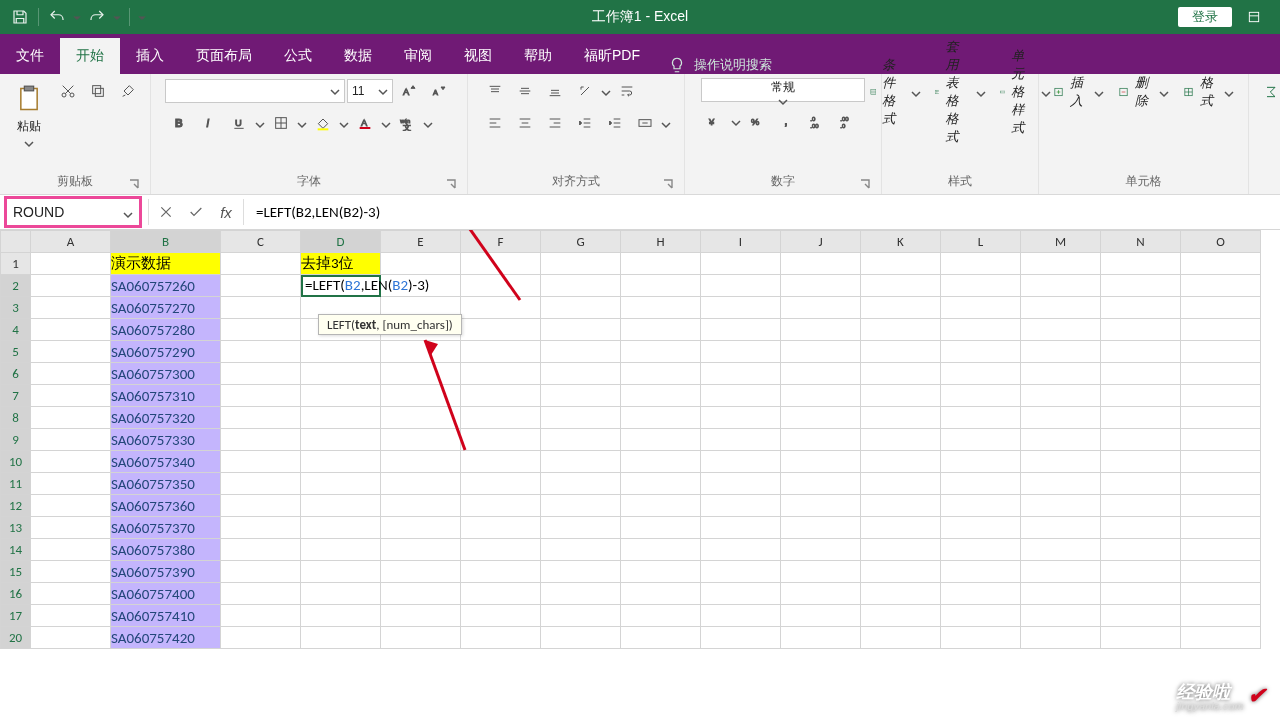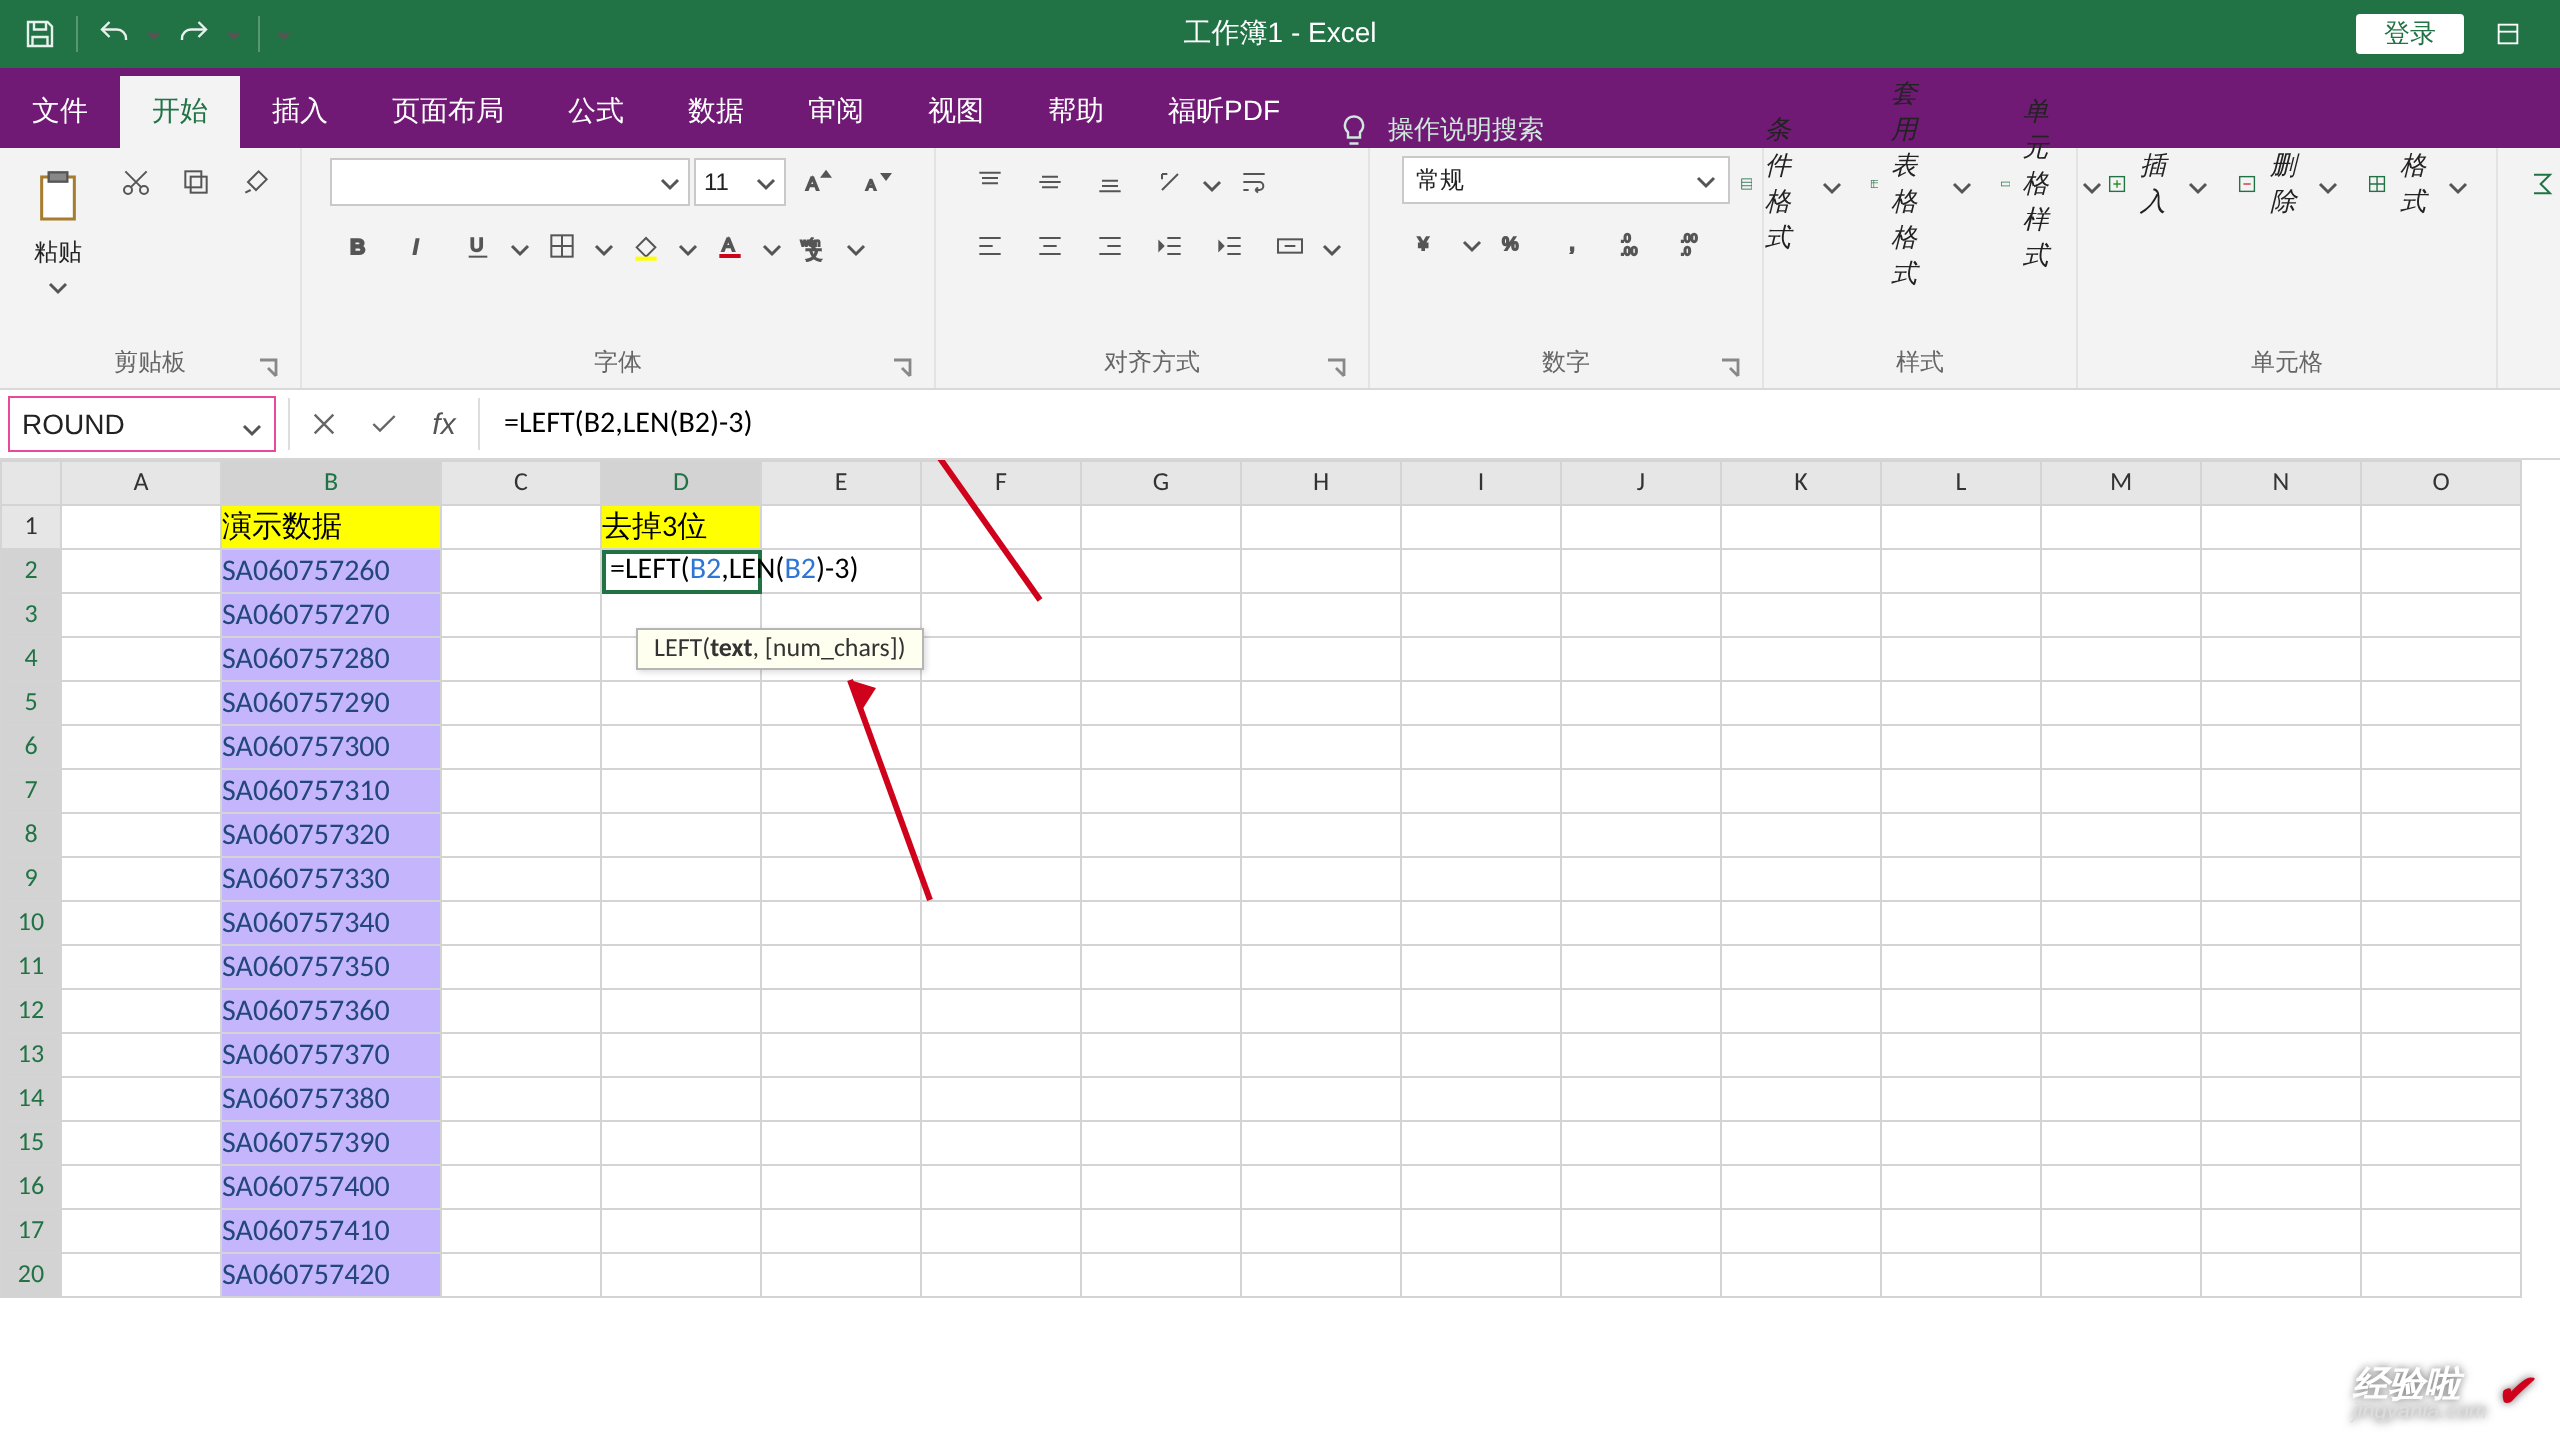--- a/index.html
+++ b/index.html
@@ -32,28 +32,28 @@
   .big-btn .ic{width:30px;height:34px;display:flex;align-items:center;justify-content:center;}
   .big-btn .lbl{font-size:12px;}
   .col{display:flex;gap:2px;font-style:italic;}
   .row{display:flex;align-items:center;gap:2px;}
   .sbtn{width:26px;height:24px;display:flex;align-items:center;justify-content:center;border:1px solid transparent;}
   .sbtn svg{width:16px;height:16px;stroke:#555;fill:none;stroke-width:1.5;}
   .dd-caret{width:8px;}
   .dd-caret svg{width:8px;height:8px;stroke:#555;fill:#555;}
   .font-name{width:170px;height:22px;border:1px solid #c9c9c9;background:#fff;padding:0 4px;font-size:12px;display:flex;align-items:center;justify-content:space-between;}
   .font-size{width:36px;height:22px;border:1px solid #c9c9c9;background:#fff;padding:0 4px;font-size:12px;display:flex;align-items:center;justify-content:space-between;}
-  .num-fmt{width:150px;height:22px;border:1px solid #c9c9c9;background:#fff;padding:0 6px;font-size:12px;display:flex;align-items:center;justify-content:space-between;}
+  .num-fmt{width:150px;height:22px;border:1px solid #c9c9c9;background:#fff;padding:0 6px;font-size:12px;display:flex;align-items:center;justify-content:space-between;flex-direction:column;}
   .text-btn{display:flex;align-items:center;gap:6px;padding:2px 6px;height:24px;font-size:13px;}
   .text-btn svg{width:16px;height:16px;stroke:#217346;fill:none;stroke-width:1.5;}
   .caret-down{width:10px;height:10px;}
   .caret-down svg{width:10px;height:10px;stroke:#555;stroke-width:1.5;fill:none;}
   
   .fbar{display:flex;align-items:center;height:34px;border-bottom:1px solid #d6d6d6;background:#fff;}
-  .name-box{width:120px;border:1px solid #ec4899;margin:0 4px;height:26px;display:flex;align-items:center;justify-content:space-between;padding:0 6px;font-size:14px;}
+  .name-box{width:120px;border:3px solid #ec4899;margin:0 4px;height:26px;display:flex;align-items:center;justify-content:space-between;padding:0 6px;font-size:14px;}
   .fb-sep{width:1px;background:#ddd;height:26px;margin:0 2px;}
   .fb-btn{width:30px;height:26px;display:flex;align-items:center;justify-content:center;}
   .fb-btn svg{width:16px;height:16px;stroke:#666;fill:none;stroke-width:1.8;}
   .fx-lbl{font-style:italic;font-size:15px;color:#555;width:30px;text-align:center;}
   .formula-input{flex:1;height:26px;border:none;outline:none;font-size:15px;padding-left:10px;font-family:Calibri,Arial,sans-serif;}
   
   .grid-wrap{position:relative;height:calc(720px - 34px - 40px - 120px - 34px);overflow:hidden;background:#fff;}
   table.sheet{border-collapse:collapse;table-layout:fixed;}
   table.sheet th,table.sheet td{border:1px solid #d4d4d4;padding:0;font-family:Calibri,Arial,sans-serif;font-size:15px;height:22px;box-sizing:border-box;}
   table.sheet th{background:#e6e6e6;font-weight:normal;color:#333;font-size:13px;text-align:center;}

